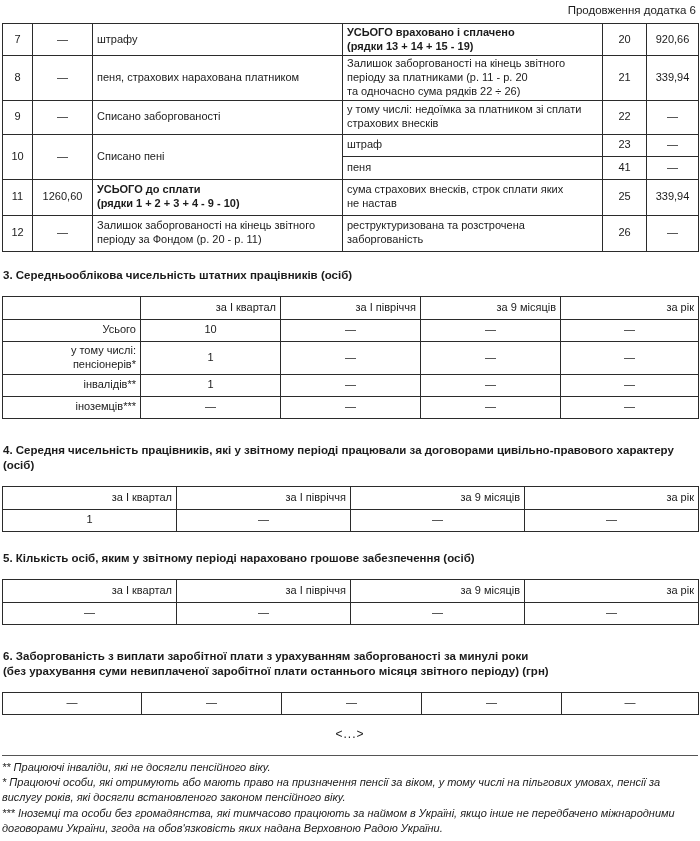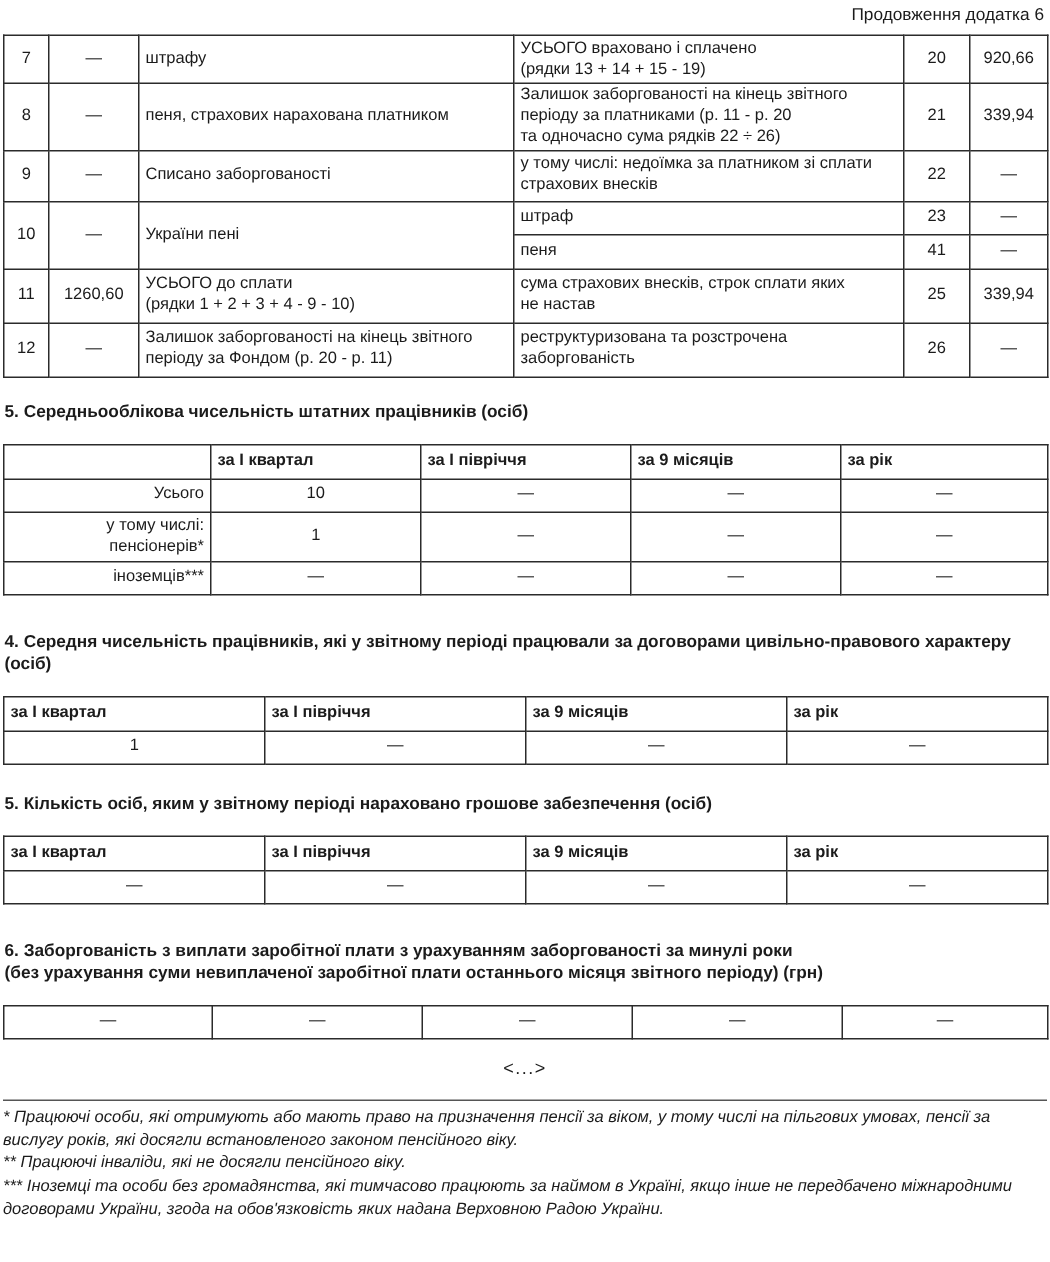--- a/index.html
+++ b/index.html
@@ -7,24 +7,24 @@
     width:700px;height:841px;box-sizing:border-box;
     font-family:"Liberation Sans",sans-serif;
     font-size:11px;color:#1b1b1b;padding:4px 2px 0 2px;
   }
   .hdr-right{text-align:right;font-size:11.5px;padding-right:2px;margin-bottom:7px;}
   table{border-collapse:collapse;table-layout:fixed;width:696px;margin:0;}
   td,th{border:1px solid #2b2b2b;vertical-align:middle;padding:1px 4px;font-weight:normal;font-size:11px;line-height:1.27;}
   .c{text-align:center;padding:1px 2px;}
   .l{text-align:left;}
   .pre{white-space:pre-line;}
-  .b{font-weight:normal;}
+  .b{font-weight:bold;}
   .sec-title{font-weight:bold;font-size:11.5px;line-height:1.3;margin:0 0 0 1px;}
   .sec-title .unit{font-weight:bold;}
-  .t2 th{font-weight:bold;text-align:left;height:20px;}
+  .t2 th{font-weight:normal;text-align:right;height:20px;}
   .t2 td{text-align:center;height:19px;}
   .t2 td.lbl{text-align:right;}
   .gap16{height:16px;} .gap13{height:13px;} .gap24{height:24px;} .gap19{height:19px;}
   .ellipsis{text-align:center;font-size:12px;margin:12px 0 14px 0;letter-spacing:1px;}
   .rule{border:0;border-top:1px solid #555;margin:0 0 4px 0;width:696px;}
   .footnotes{font-style:italic;font-size:11px;line-height:1.4;}
   .footnotes p{margin:0;}
 </style>
 </head>
 <body>
@@ -65,21 +65,21 @@
     <td class="c">—</td>
     <td class="l pre">Списано заборгованості</td>
     <td class="l pre">у тому числі: недоїмка за платником зі сплати
 страхових внесків</td>
     <td class="c">22</td>
     <td class="c">—</td>
   </tr>
   <tr style="height:22px">
     <td class="c" rowspan="2">10</td>
     <td class="c" rowspan="2">—</td>
-    <td class="l" rowspan="2">України пені</td>
+    <td class="l" rowspan="2">Списано пені</td>
     <td class="l">штраф</td>
     <td class="c">23</td>
     <td class="c">—</td>
   </tr>
   <tr style="height:23px">
     <td class="l">пеня</td>
     <td class="c">41</td>
     <td class="c">—</td>
   </tr>
   <tr style="height:36px">
@@ -99,21 +99,21 @@
 періоду за Фондом (р. 20 - р. 11)</td>
     <td class="l pre">реструктуризована та розстрочена
 заборгованість</td>
     <td class="c">26</td>
     <td class="c">—</td>
   </tr>
 </tbody>
   </table>
 
 <div class="gap16"></div>
-<p class="sec-title"><span>5. Середньооблікова чисельність штатних працівників</span> <span class="unit">(осіб)</span></p>
+<p class="sec-title"><span>3. Середньооблікова чисельність штатних працівників</span> <span class="unit">(осіб)</span></p>
 <div class="gap13"></div>
 <table class="t2">
   <colgroup>
       <col style="width:138px">
       <col style="width:140px">
       <col style="width:140px">
       <col style="width:140px">
       <col style="width:138px">
     </colgroup>
   <tbody>
@@ -133,20 +133,27 @@
   </tr>
   <tr style="height:33px">
     <td class="lbl pre">у тому числі:
 пенсіонерів*</td>
     <td>1</td>
     <td>—</td>
     <td>—</td>
     <td>—</td>
   </tr>
   <tr style="height:20px">
+    <td class="lbl">інвалідів**</td>
+    <td>1</td>
+    <td>—</td>
+    <td>—</td>
+    <td>—</td>
+  </tr>
+  <tr style="height:20px">
     <td class="lbl">іноземців***</td>
     <td>—</td>
     <td>—</td>
     <td>—</td>
     <td>—</td>
   </tr>
 </tbody>
   </table>
 
 <div class="gap24"></div>
@@ -221,16 +228,16 @@
     <td>—</td>
     <td>—</td>
   </tr>
 </tbody>
   </table>
 
 <div class="ellipsis">&lt;...&gt;</div>
 
 <hr class="rule">
 <div class="footnotes">
+  <p>** Працюючі інваліди, які не досягли пенсійного віку.</p>
   <p>* Працюючі особи, які отримують або мають право на призначення пенсії за віком, у тому числі на пільгових умовах, пенсії за вислугу років, які досягли встановленого законом пенсійного віку.</p>
-  <p>** Працюючі інваліди, які не досягли пенсійного віку.</p>
   <p>*** Іноземці та особи без громадянства, які тимчасово працюють за наймом в Україні, якщо інше не передбачено міжнародними договорами України, згода на обов'язковість яких надана Верховною Радою України.</p>
 </div>
 
 </body></html>

